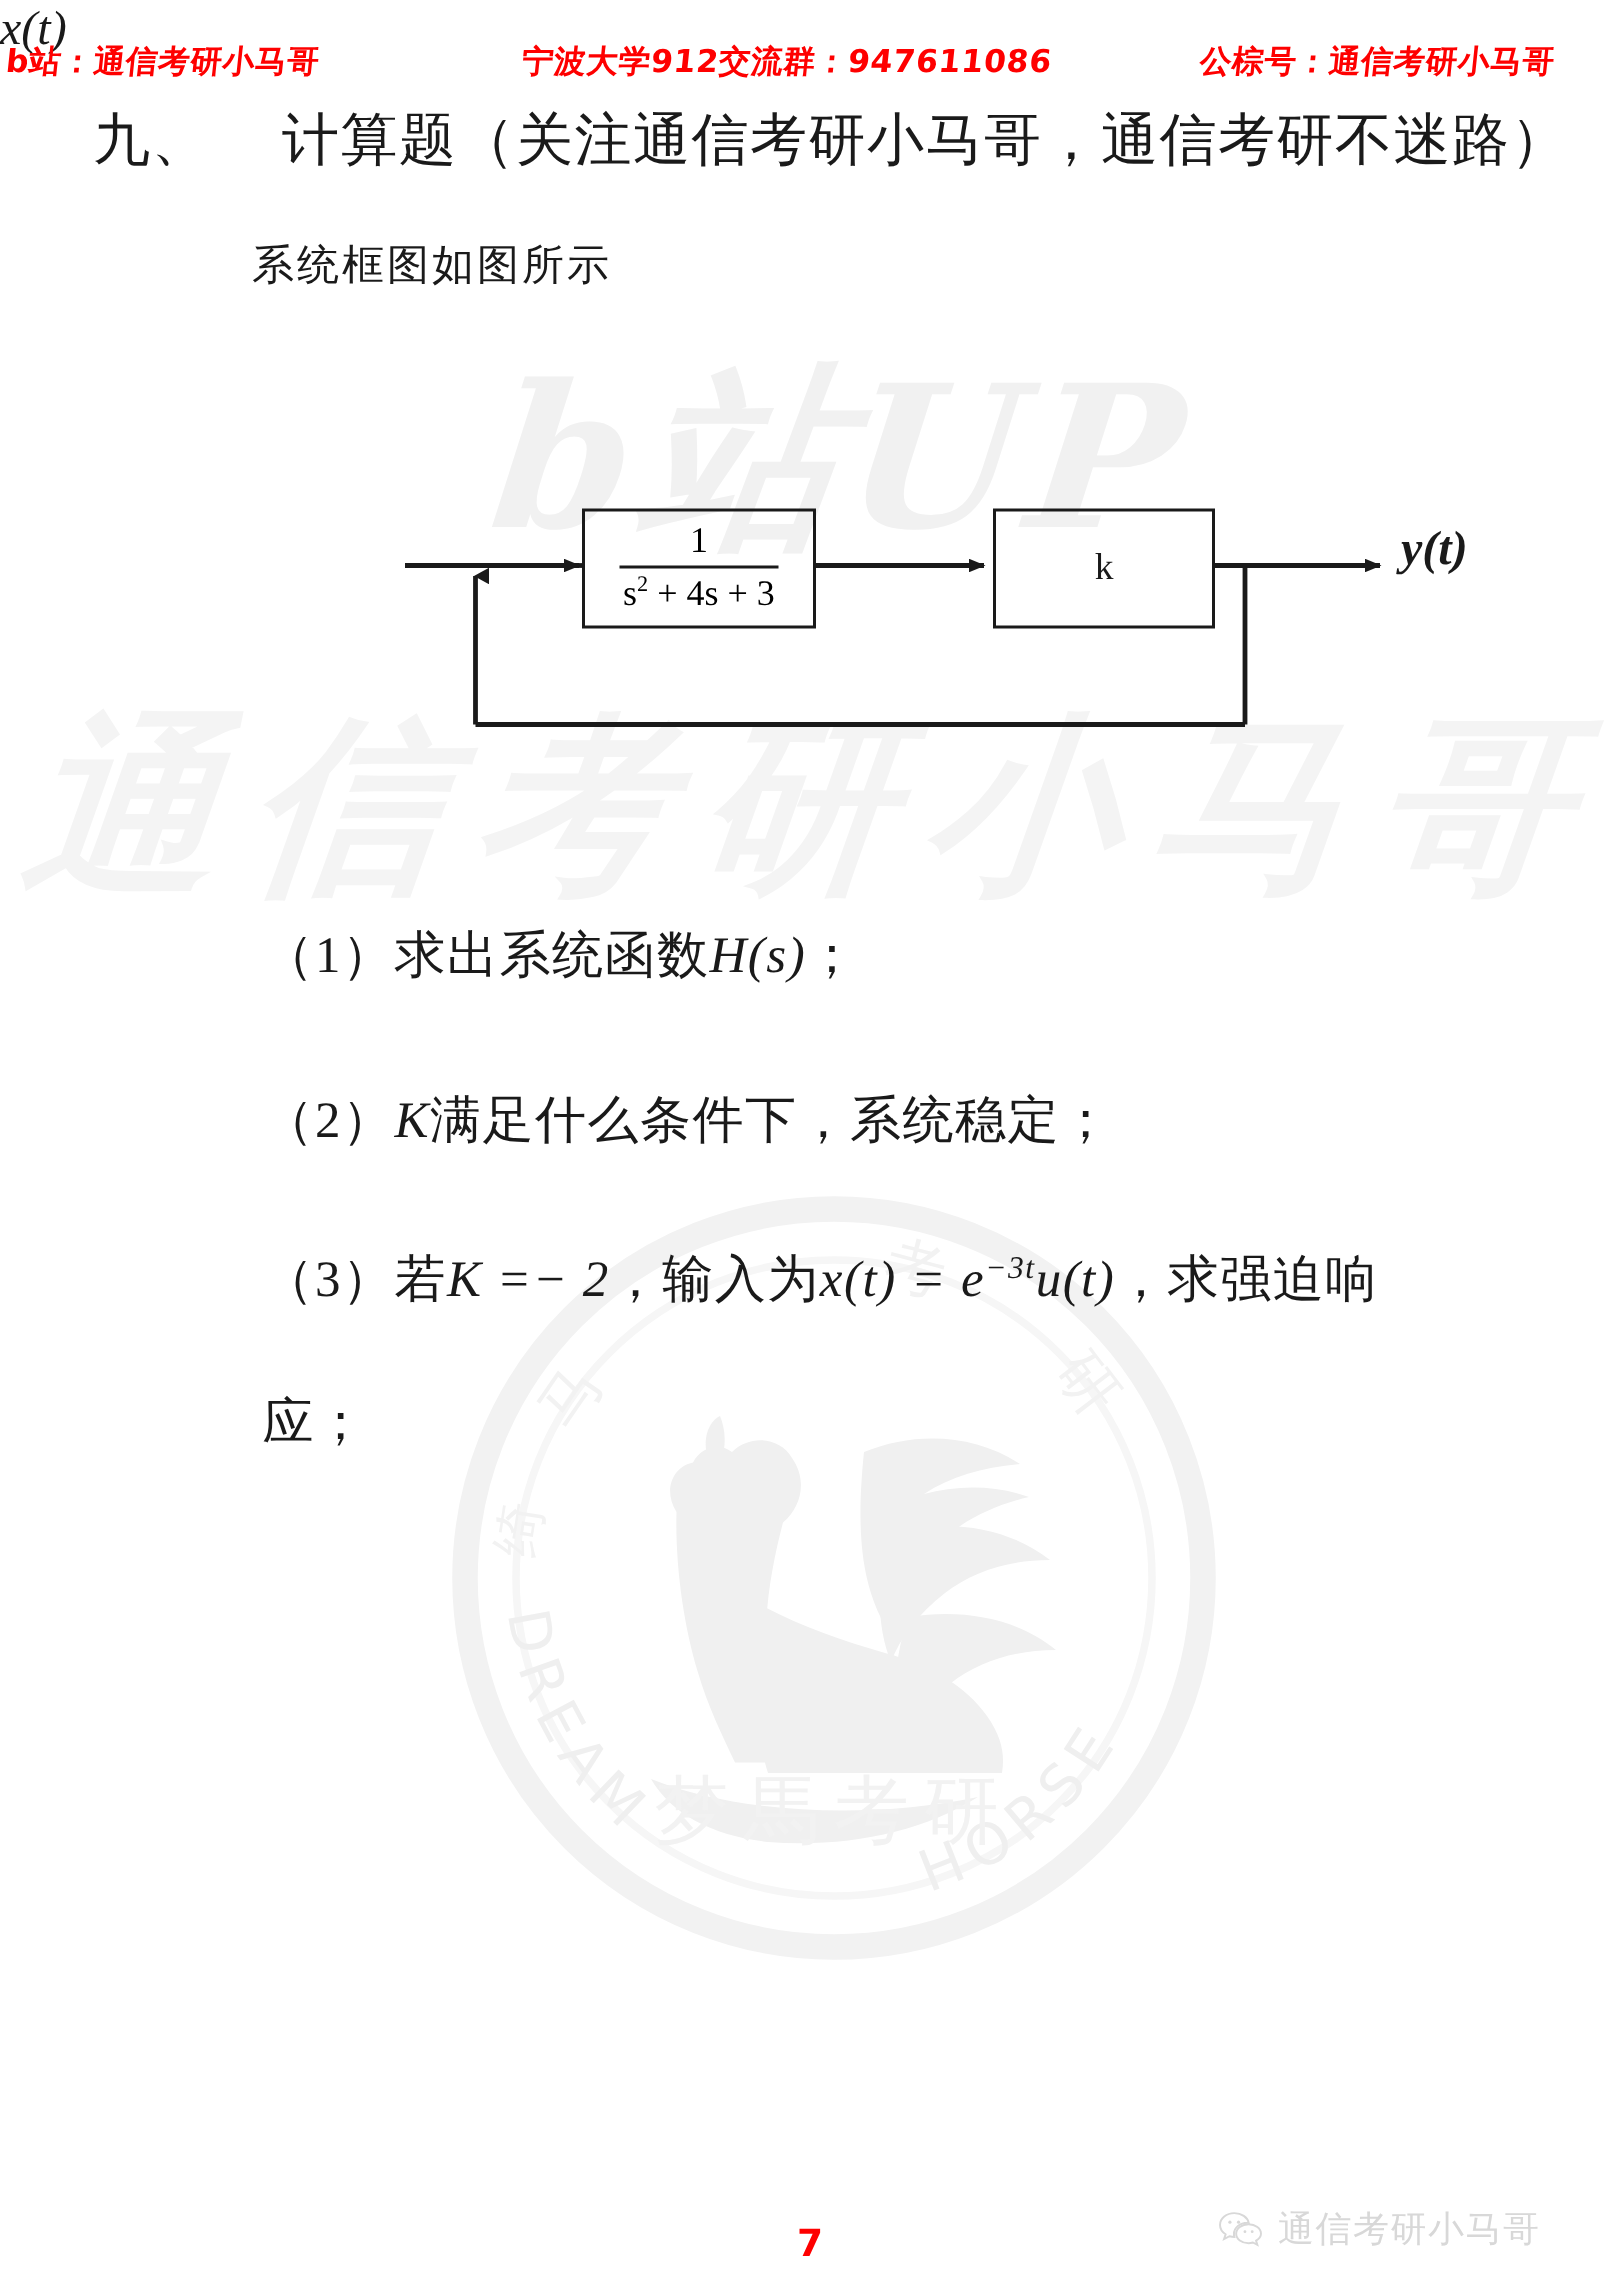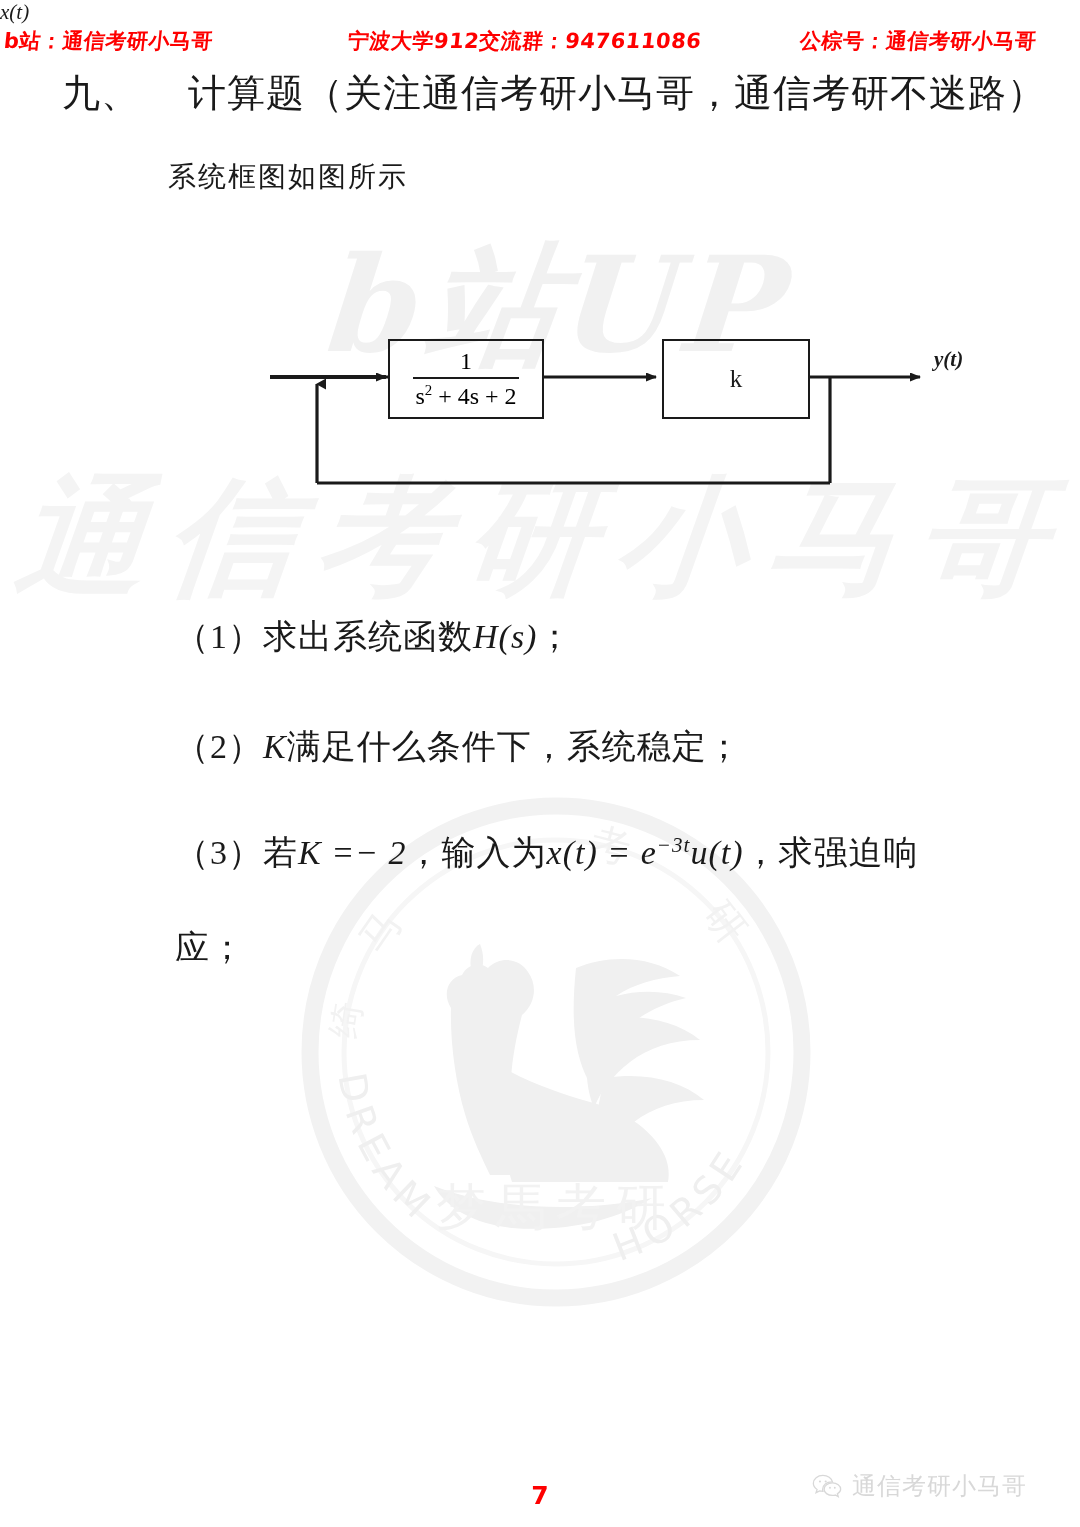--- a/index.html
+++ b/index.html
@@ -129,21 +129,21 @@
     position: absolute;
     left: 190px;
     top: 320px;
     width: 840px;
     height: 200px;
     z-index: 2;
   }
   #diagram svg { width: 100%; height: 100%; display: block; }
   .lbl {
     position: absolute;
-    font-size: 21px;
+    font-size: 32px;
     font-style: italic;
     font-family: "Liberation Serif", serif;
     color: #1a1a1a;
     white-space: nowrap;
   }
   .lbl-y { left: 934px; top: 347px; font-weight: bold; }
 
   .tf-box {
     position: absolute;
     left: 388px;
@@ -363,21 +363,21 @@
       </svg>
     </div>
 
     <span class="lbl">x(t)</span>
     <span class="lbl lbl-y">y(t)</span>
 
     <div class="tf-box">
       <span class="frac">
         <span class="numer">1</span>
         <span class="bar"></span>
-        <span class="denom"><span class="mi">s</span><span class="sup">2</span><span> + 4s + 2</span></span>
+        <span class="denom"><span class="mi">s</span><span class="sup">2</span><span> + 4s + 3</span></span>
       </span>
     </div>
 
     <div class="k-box">k</div>
 
     <div class="q-line cn q1"><span>（1）</span><span>求出系统函数</span><span class="mi">H(s)</span><span>；</span></div>
 
     <div class="q-line cn q2"><span>（2）</span><span class="mi">K</span><span>满足什么条件下，系统稳定</span><span>；</span></div>
 
     <div class="q-line cn q3"><span>（3）</span><span>若</span><span class="mi">K =− 2</span><span>，输入为</span><span class="mi">x(t) = e</span><span class="sup mi">−3t</span><span class="mi">u(t)</span><span>，求强迫响</span></div>

